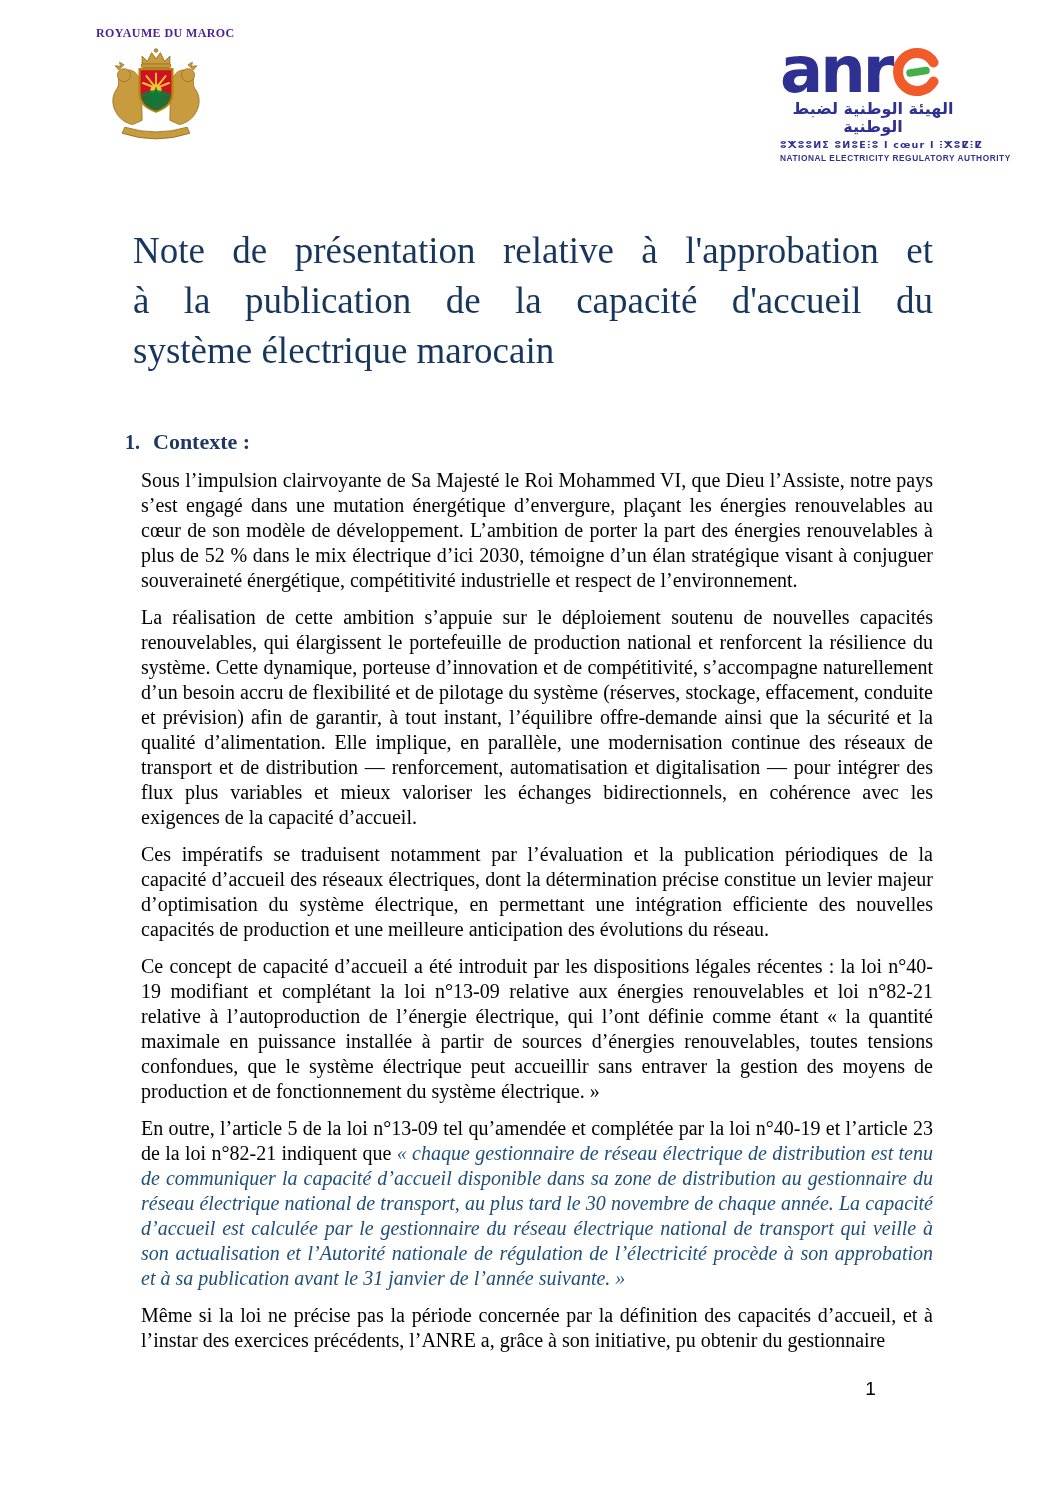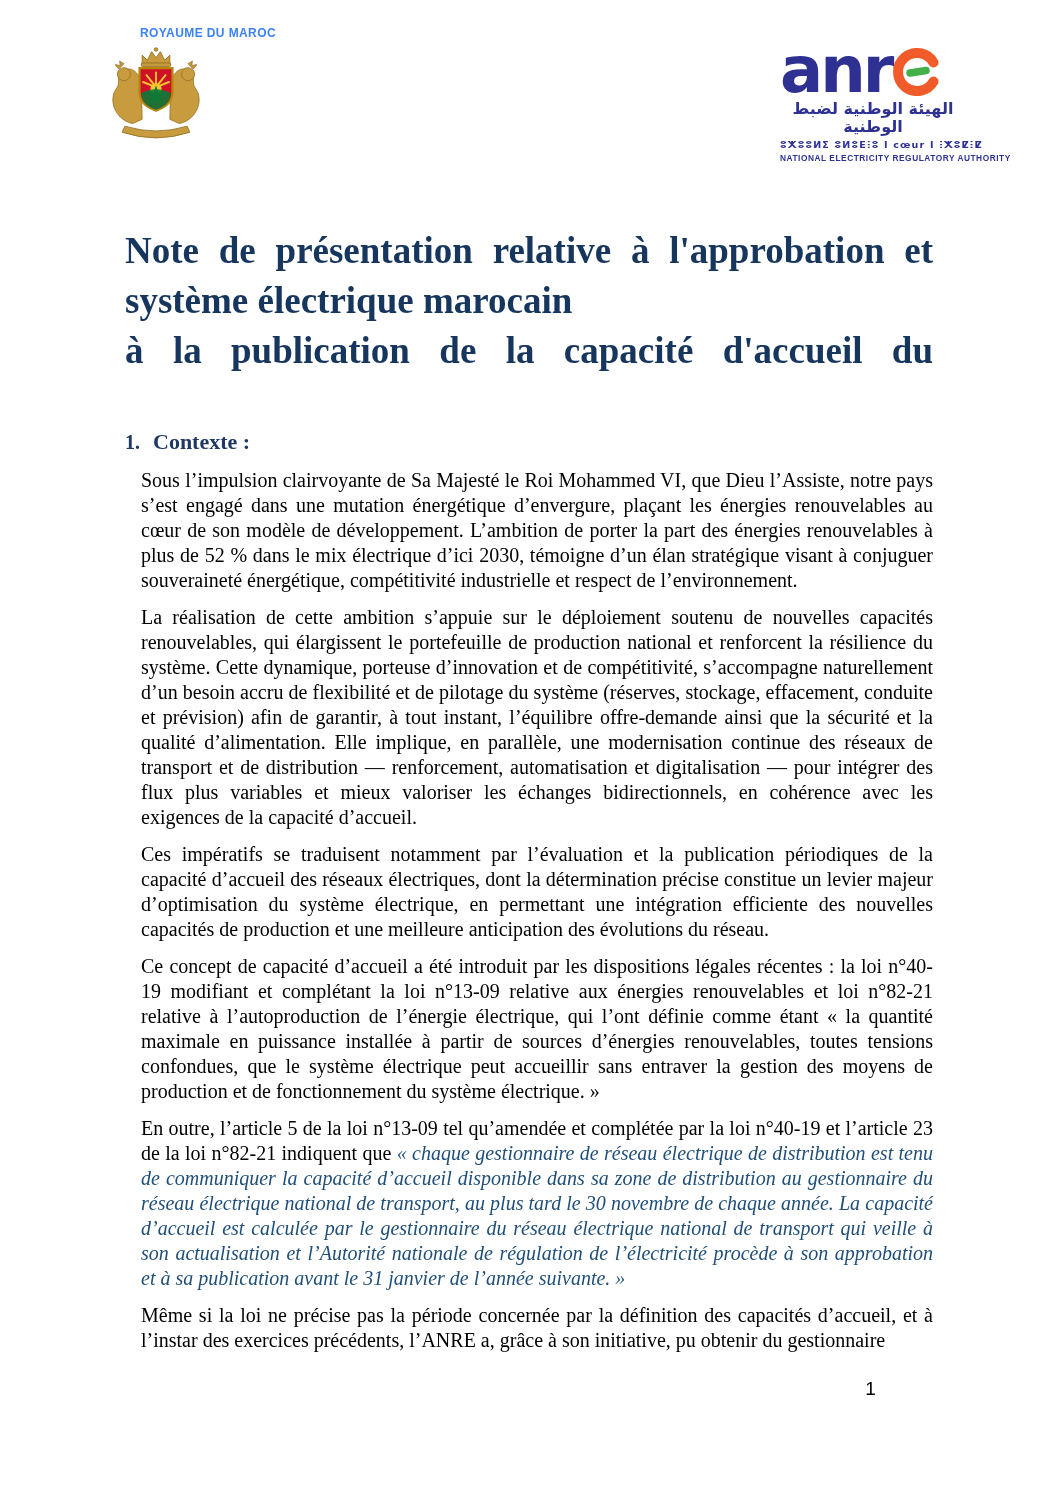--- a/index.html
+++ b/index.html
@@ -9,24 +9,23 @@
     background:#ffffff;
     font-family:"Liberation Serif",serif;
     overflow:hidden;
   }
 
   
   .gov-block{
     position:absolute;left:96px;top:26px;width:120px;text-align:center;
   }
   .gov-title{
-    font-family:Liberation Sans, sans-serif;
-    font-weight:bold;font-size:12px;letter-spacing:.4px;color:#3b82f6;
+    font-family:Liberation Serif, serif;
+    font-weight:bold;font-size:12px;letter-spacing:.4px;color:#4c1d95;
     white-space:nowrap;
-    margin-left:44px;
   }
   .coa{display:block;margin:5px auto 0 auto;}
 
   .anre-block{
     position:absolute;left:780px;top:44px;width:186px;
     text-align:center;color:#2E3192;
   }
   .anre-wordmark{
     display:flex;align-items:center;justify-content:flex-start;
     height:52px;
@@ -51,22 +50,22 @@
     font-family:"Liberation Sans",sans-serif;
     font-weight:bold;font-size:8.3px;letter-spacing:.55px;margin-top:3px;
     white-space:nowrap;
   }
 
   
   .content{
     position:absolute;left:125px;top:226px;width:808px;color:#000;
   }
   .doc-title{
-    color:#17365D;font-weight:bold;font-size:37px;line-height:50px;
-    margin:0 0 52px 0;
+    color:#17365D;font-weight:normal;font-size:37px;line-height:50px;
+    margin:0 0 52px 8px;
   }
   .doc-title .t-line{text-align:justify;}
   .doc-title .t-line.full{text-align-last:justify;}
   .section-heading{
     color:#1F3864;font-weight:bold;font-size:22px;line-height:28px;
     margin:0 0 12px 0;
   }
   .section-heading .sec-num{display:inline-block;margin-right:13px;font-size:20px;}
   .content p{
     font-size:20px;line-height:25px;text-align:justify;
@@ -131,22 +130,22 @@
       </svg>
     </div>
     <div class="anre-arabic">الهيئة الوطنية لضبط الوطنية</div>
     <div class="anre-tifinagh">ⵓⵅⵓⵓⵍⵉ ⵓⵍⵓⴹⵗⵓ ⵏ cœur ⵏ ⵗⵅⵓⵇⵗⵇ</div>
     <div class="anre-english">NATIONAL ELECTRICITY REGULATORY AUTHORITY</div>
   </div>
 
   <div class="content">
     <h1 class="doc-title">
       <div class="t-line full">Note de présentation relative à l'approbation et</div>
+      <div class="t-line full">à la publication de la capacité d'accueil du</div>
       <div class="t-line">système électrique marocain</div>
-      <div class="t-line full">à la publication de la capacité d'accueil du</div>
     </h1>
 
     <h2 class="section-heading"><span class="sec-num">1.</span><span>Contexte :</span></h2>
 
     <p>Sous l’impulsion clairvoyante de Sa Majesté le Roi Mohammed VI, que Dieu l’Assiste, notre pays s’est engagé dans une mutation énergétique d’envergure, plaçant les énergies renouvelables au cœur de son modèle de développement. L’ambition de porter la part des énergies renouvelables à plus de 52 % dans le mix électrique d’ici 2030, témoigne d’un élan stratégique visant à conjuguer souveraineté énergétique, compétitivité industrielle et respect de l’environnement.</p>
     <p>La réalisation de cette ambition s’appuie sur le déploiement soutenu de nouvelles capacités renouvelables, qui élargissent le portefeuille de production national et renforcent la résilience du système. Cette dynamique, porteuse d’innovation et de compétitivité, s’accompagne naturellement d’un besoin accru de flexibilité et de pilotage du système (réserves, stockage, effacement, conduite et prévision) afin de garantir, à tout instant, l’équilibre offre-demande ainsi que la sécurité et la qualité d’alimentation. Elle implique, en parallèle, une modernisation continue des réseaux de transport et de distribution — renforcement, automatisation et digitalisation — pour intégrer des flux plus variables et mieux valoriser les échanges bidirectionnels, en cohérence avec les exigences de la capacité d’accueil.</p>
     <p>Ces impératifs se traduisent notamment par l’évaluation et la publication périodiques de la capacité d’accueil des réseaux électriques, dont la détermination précise constitue un levier majeur d’optimisation du système électrique, en permettant une intégration efficiente des nouvelles capacités de production et une meilleure anticipation des évolutions du réseau.</p>
     <p>Ce concept de capacité d’accueil a été introduit par les dispositions légales récentes : la loi n°40-19 modifiant et complétant la loi n°13-09 relative aux énergies renouvelables et loi n°82-21 relative à l’autoproduction de l’énergie électrique, qui l’ont définie comme étant « la quantité maximale en puissance installée à partir de sources d’énergies renouvelables, toutes tensions confondues, que le système électrique peut accueillir sans entraver la gestion des moyens de production et de fonctionnement du système électrique. »</p>
     <p><span>En outre, l’article 5 de la loi n°13-09 tel qu’amendée et complétée par la loi n°40-19 et l’article 23 de la loi n°82-21 indiquent que </span><span class="quote-text">« chaque gestionnaire de réseau électrique de distribution est tenu de communiquer la capacité d’accueil disponible dans sa zone de distribution au gestionnaire du réseau électrique national de transport, au plus tard le 30 novembre de chaque année. La capacité d’accueil est calculée par le gestionnaire du réseau électrique national de transport qui veille à son actualisation et l’Autorité nationale de régulation de l’électricité procède à son approbation et à sa publication avant le 31 janvier de l’année suivante. »</span></p>
     <p>Même si la loi ne précise pas la période concernée par la définition des capacités d’accueil, et à l’instar des exercices précédents, l’ANRE a, grâce à son initiative, pu obtenir du gestionnaire</p>

